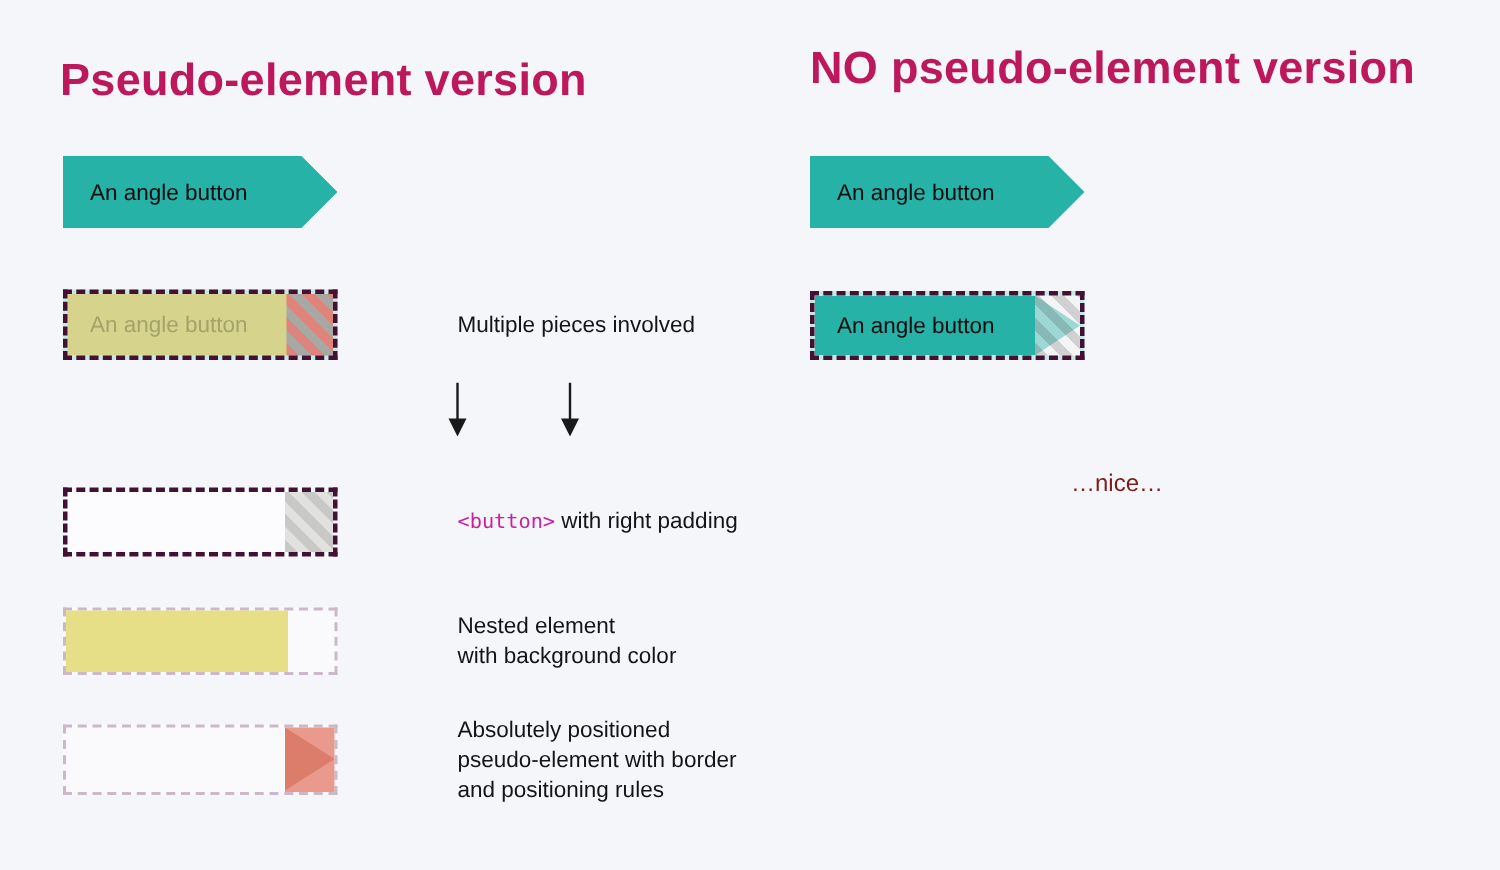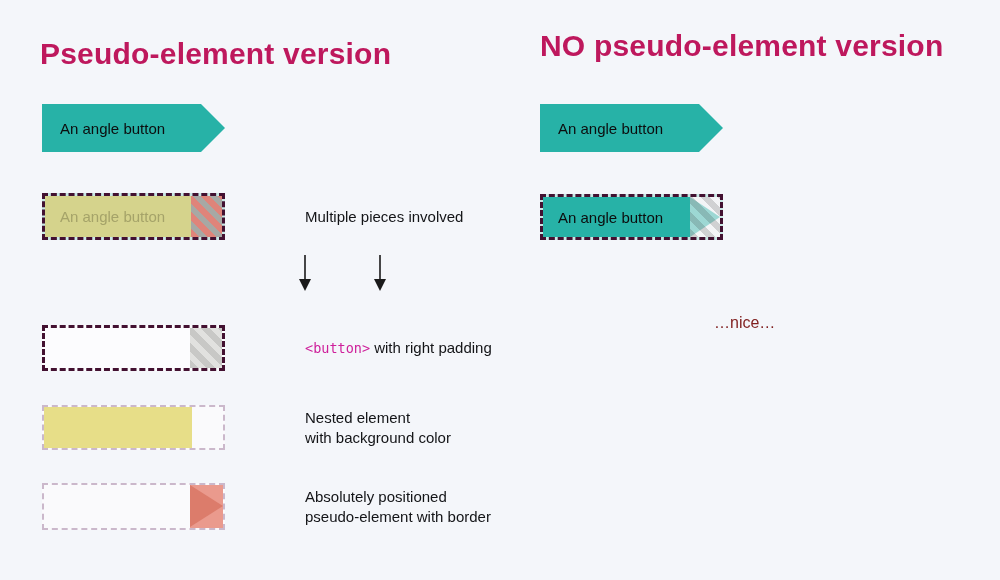--- a/index.html
+++ b/index.html
@@ -132,20 +132,21 @@
   </div>
 
   <div class="demo-box box-dashed-light" style="left:42px;top:483px;width:183px;height:47px;">
     <div class="red-el">
       <div class="red-tri"></div>
     </div>
   </div>
   <div class="caption" style="left:305px;top:478px;height:58px;">
     <span>Absolutely positioned</span>
     <span>pseudo-element with border</span>
+    <span>and positioning rules</span>
   </div>
 
   <h1 class="heading" style="left:540px;top:32px;">NO pseudo-element version</h1>
 
   <button class="angle-btn" style="left:540px;top:104px;">
     <span>An angle button</span>
   </button>
 
   <div class="demo-box" style="left:540px;top:194px;width:183px;height:46px;">
     <div class="base-ring"></div>

